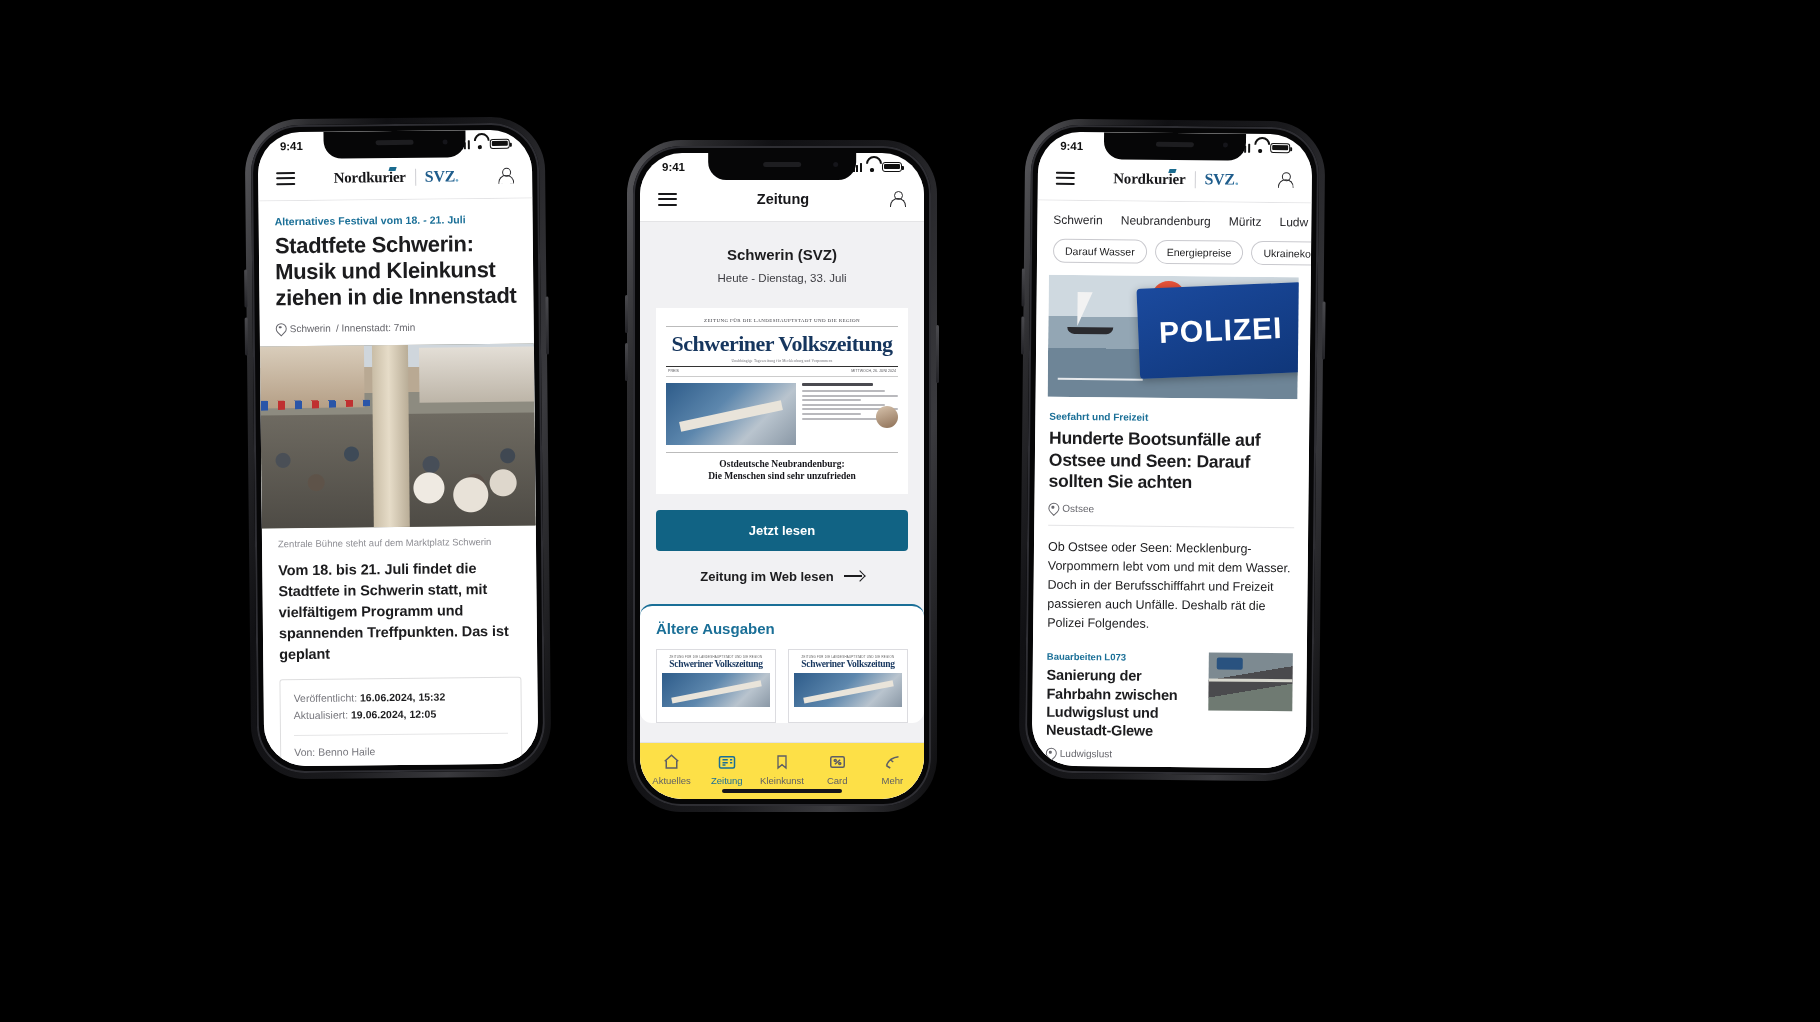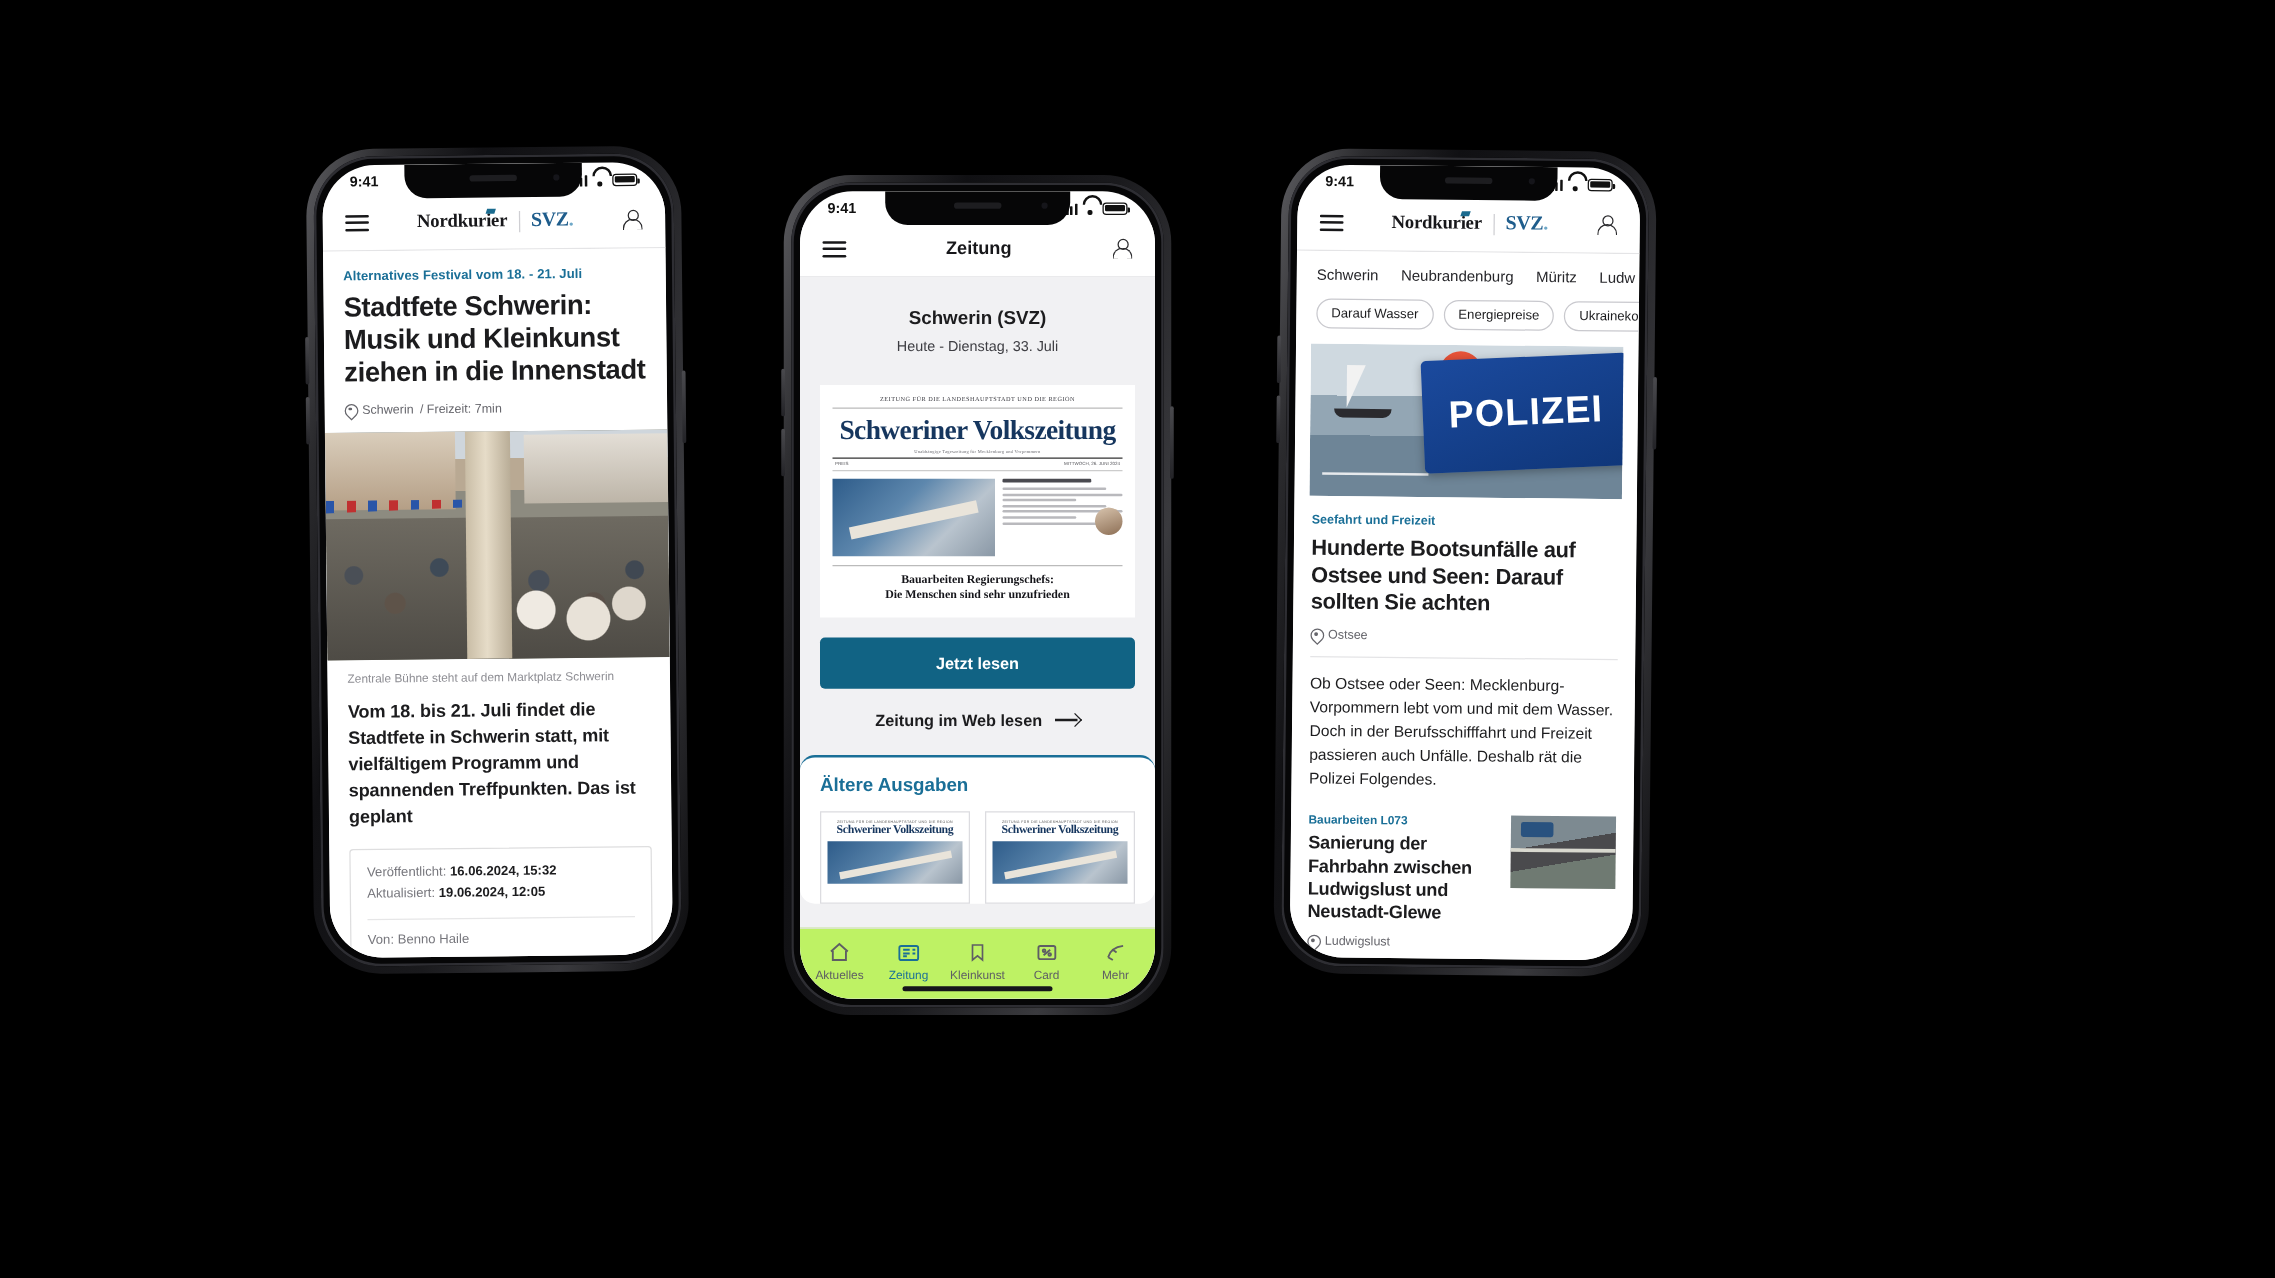--- a/index.html
+++ b/index.html
@@ -143,21 +143,21 @@
   .arrow::before{content:"";position:absolute;top:3.6px;left:0;width:18px;height:1.6px;background:#1c1c1e;}
   .arrow::after{content:"";position:absolute;top:.4px;right:0;width:7px;height:7px;border-top:1.6px solid #1c1c1e;border-right:1.6px solid #1c1c1e;transform:rotate(45deg);}
   .older-wrap { background:#fff; padding:14px 16px 0; border-top:2px solid #1a6f97;border-radius:12px; }
   .older-title { color:#1a6f97; font-size:15px; font-weight:700; }
   .older-row { display:flex; gap:12px; padding-top:12px; }
   .older-card { flex:1; height:74px; border:1px solid #dcdce0; background:#fff; padding:5px 5px 0; overflow:hidden;}
   .older-name { text-align:center; font-family:"Liberation Serif",serif; font-weight:700; font-size:9.5px; color:#16365e; letter-spacing:-.3px;}
   .older-strap{ text-align:center; font-size:2.8px; color:#555; letter-spacing:.3px;}
   .older-photo{ height:34px; margin-top:4px; background:linear-gradient(135deg,#2e5c8a,#5d87ad 45%,#b9c4ce 75%,#8a98a6); position:relative;}
   .older-photo::after{content:"";position:absolute;top:48%;left:8%;width:84%;height:6px;background:#e9e4da;transform:rotate(-11deg);}
-  .tabbar { position:absolute; bottom:0; left:0; right:0; background:#bef264; border-top:1px solid #e2e2e5;
+  .tabbar { position:absolute; bottom:0; left:0; right:0; background:#fde047; border-top:1px solid #e2e2e5;
     display:flex; padding:8px 4px 13px; }
   .tab { flex:1; text-align:center; font-size:9.5px; color:#5e5e64; cursor:pointer; }
   .tab.active { color:#1a6f97; }
   .tab .ic { height:21px; display:flex; align-items:center; justify-content:center; margin-bottom:3px;}
   .tabbar .homebar{position:absolute;bottom:6px;left:50%;transform:translateX(-50%);width:120px;height:4px;border-radius:3px;background:#15151a;}
 
   
   .chipsrow { display:flex; gap:18px; padding:12px 16px 9px; font-size:12px; color:#26262a; overflow:hidden; white-space:nowrap;}
   .chipsrow span { cursor:pointer; }
   .tagrow { display:flex; gap:8px; padding:3px 16px 12px; }
@@ -234,21 +234,21 @@
           </div>
           <div class="person"></div>
         </div>
 
         <div class="scroll">
           <div class="kicker">Alternatives Festival vom 18. - 21. Juli</div>
           <div class="headline">Stadtfete Schwerin: Musik und Kleinkunst ziehen in die Innenstadt</div>
           <div class="meta-line">
             <div class="pin"></div>
             <span>Schwerin</span>
-            <span>/ Freizeit: 7min</span>
+            <span>/ Innenstadt: 7min</span>
           </div>
           <div class="hero">
             <div class="sky"></div>
               <div class="bldg"></div>
               <div class="bldg2"></div>
             <div class="crowd"></div>
               <div class="flags"></div>
               <div class="pillar"></div>
               <div class="drums"></div>
           </div>
@@ -334,21 +334,21 @@
                   <div class="tl"></div>
                   <div class="tl s"></div>
                 <div class="paper-face"></div>
                 <div class="tl m"></div>
                   <div class="tl"></div>
                   <div class="tl s"></div>
                   <div class="tl m"></div>
               </div>
             </div>
             <div class="paper-lead">
-              <div>Bauarbeiten Regierungschefs:</div>
+              <div>Ostdeutsche Neubrandenburg:</div>
               <div>Die Menschen sind sehr unzufrieden</div>
             </div>
           </div>
 
           <div class="cta">Jetzt lesen</div>
 
           <div class="weblink">
             <span>Zeitung im Web lesen</span>
             <span class="arrow"></span>
           </div>

